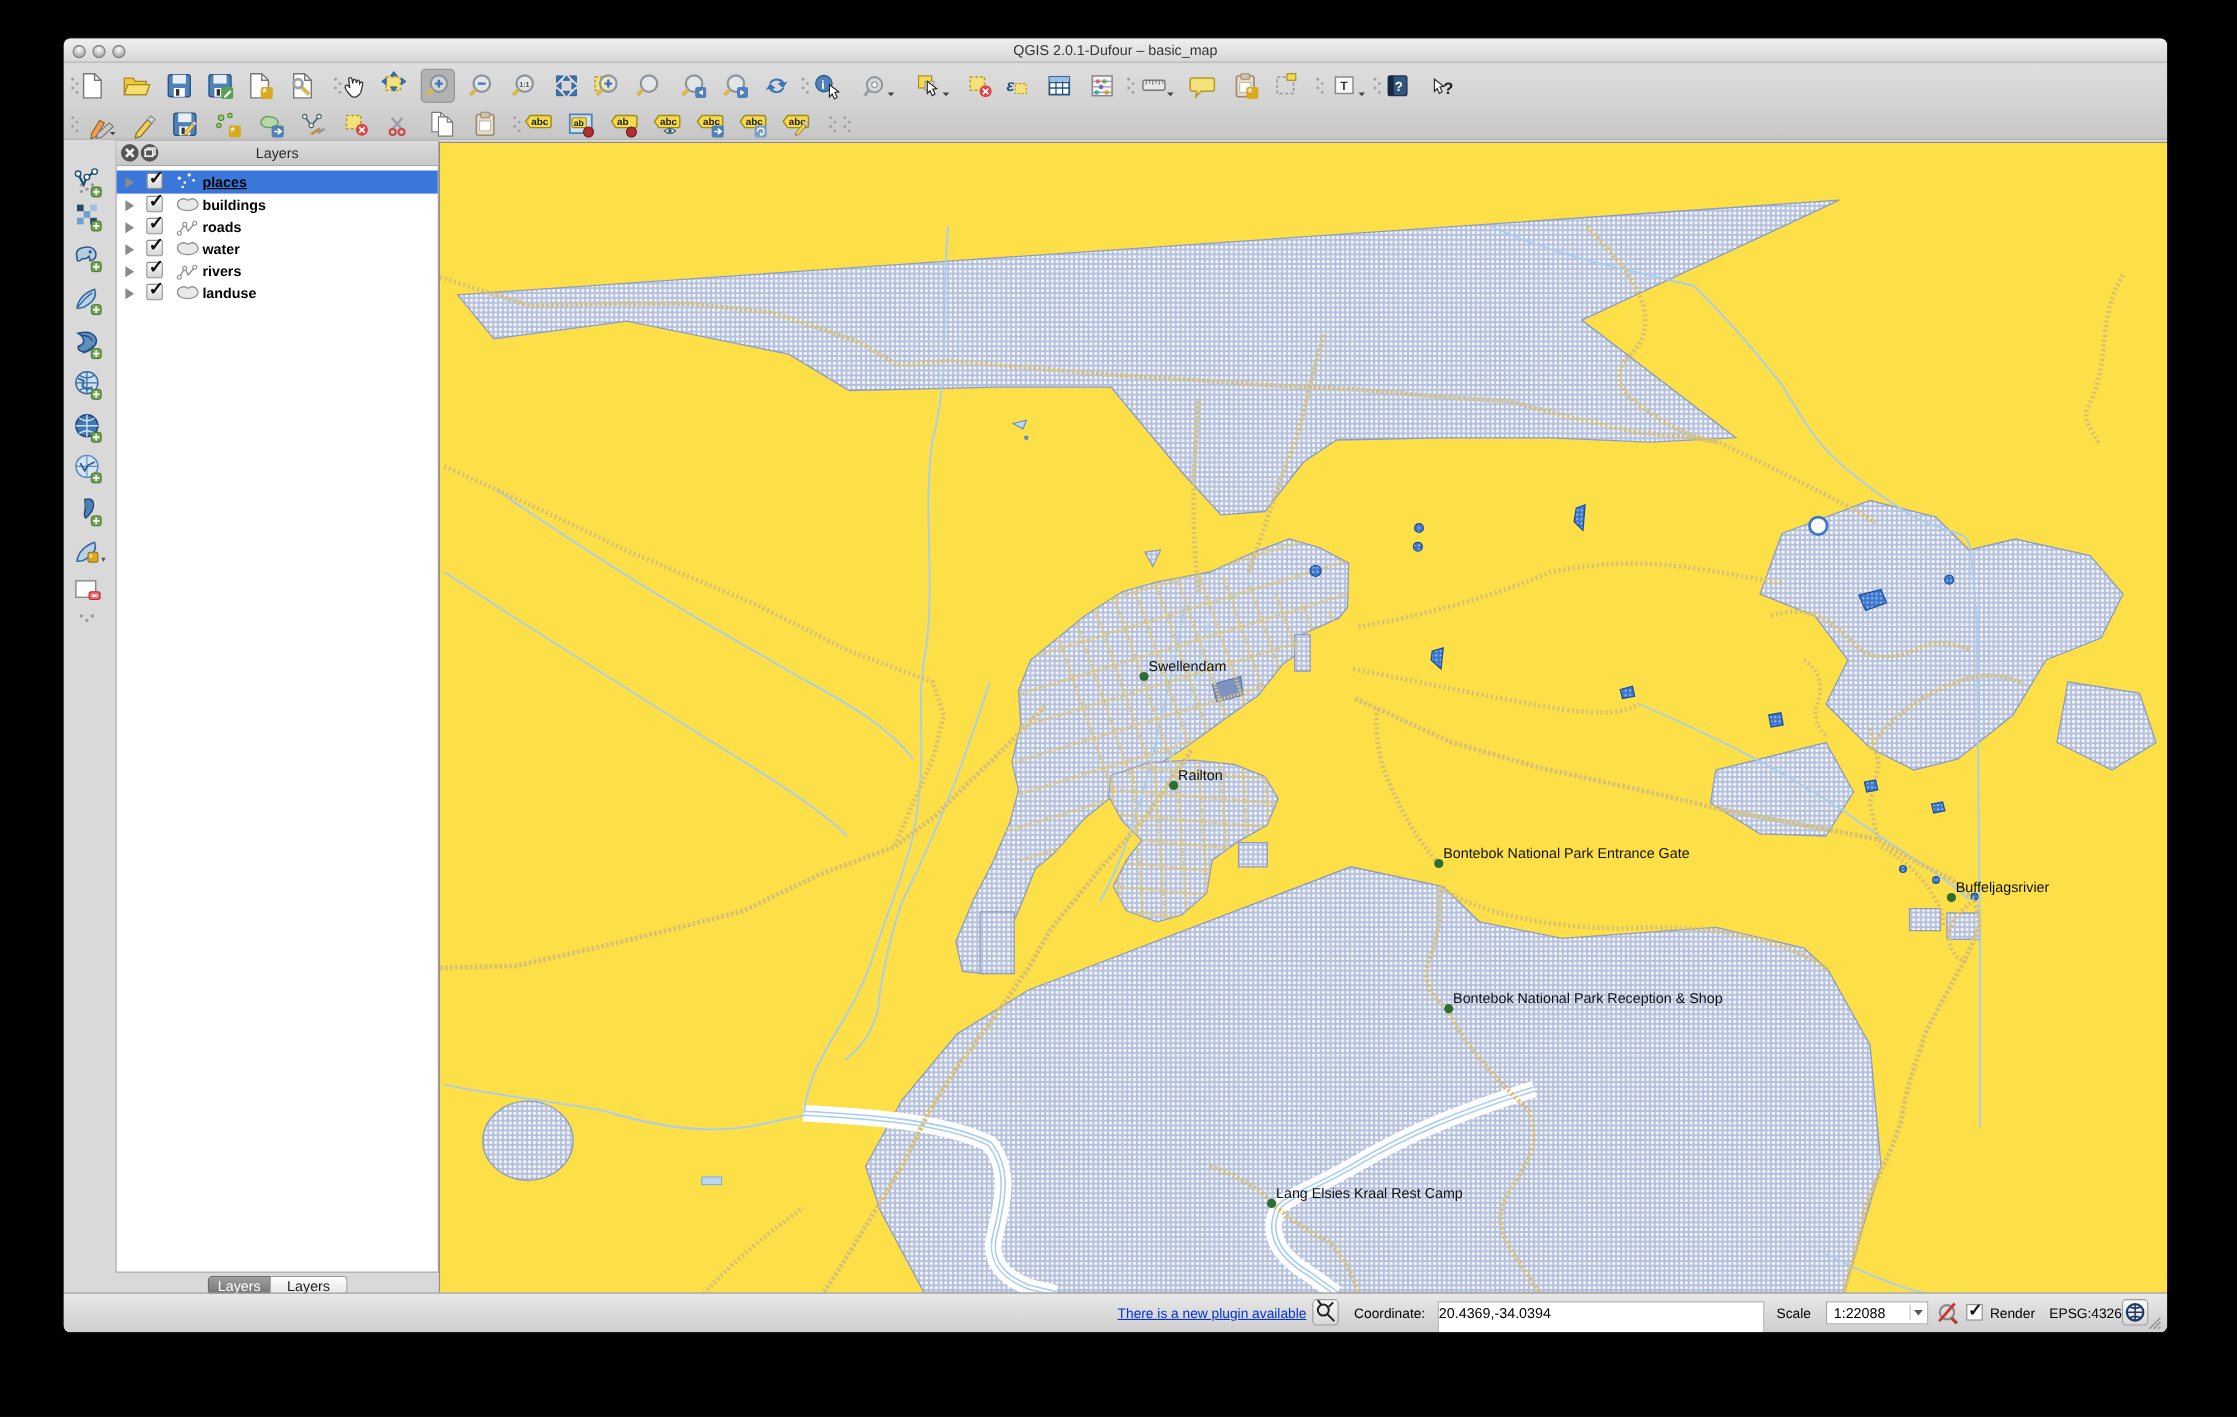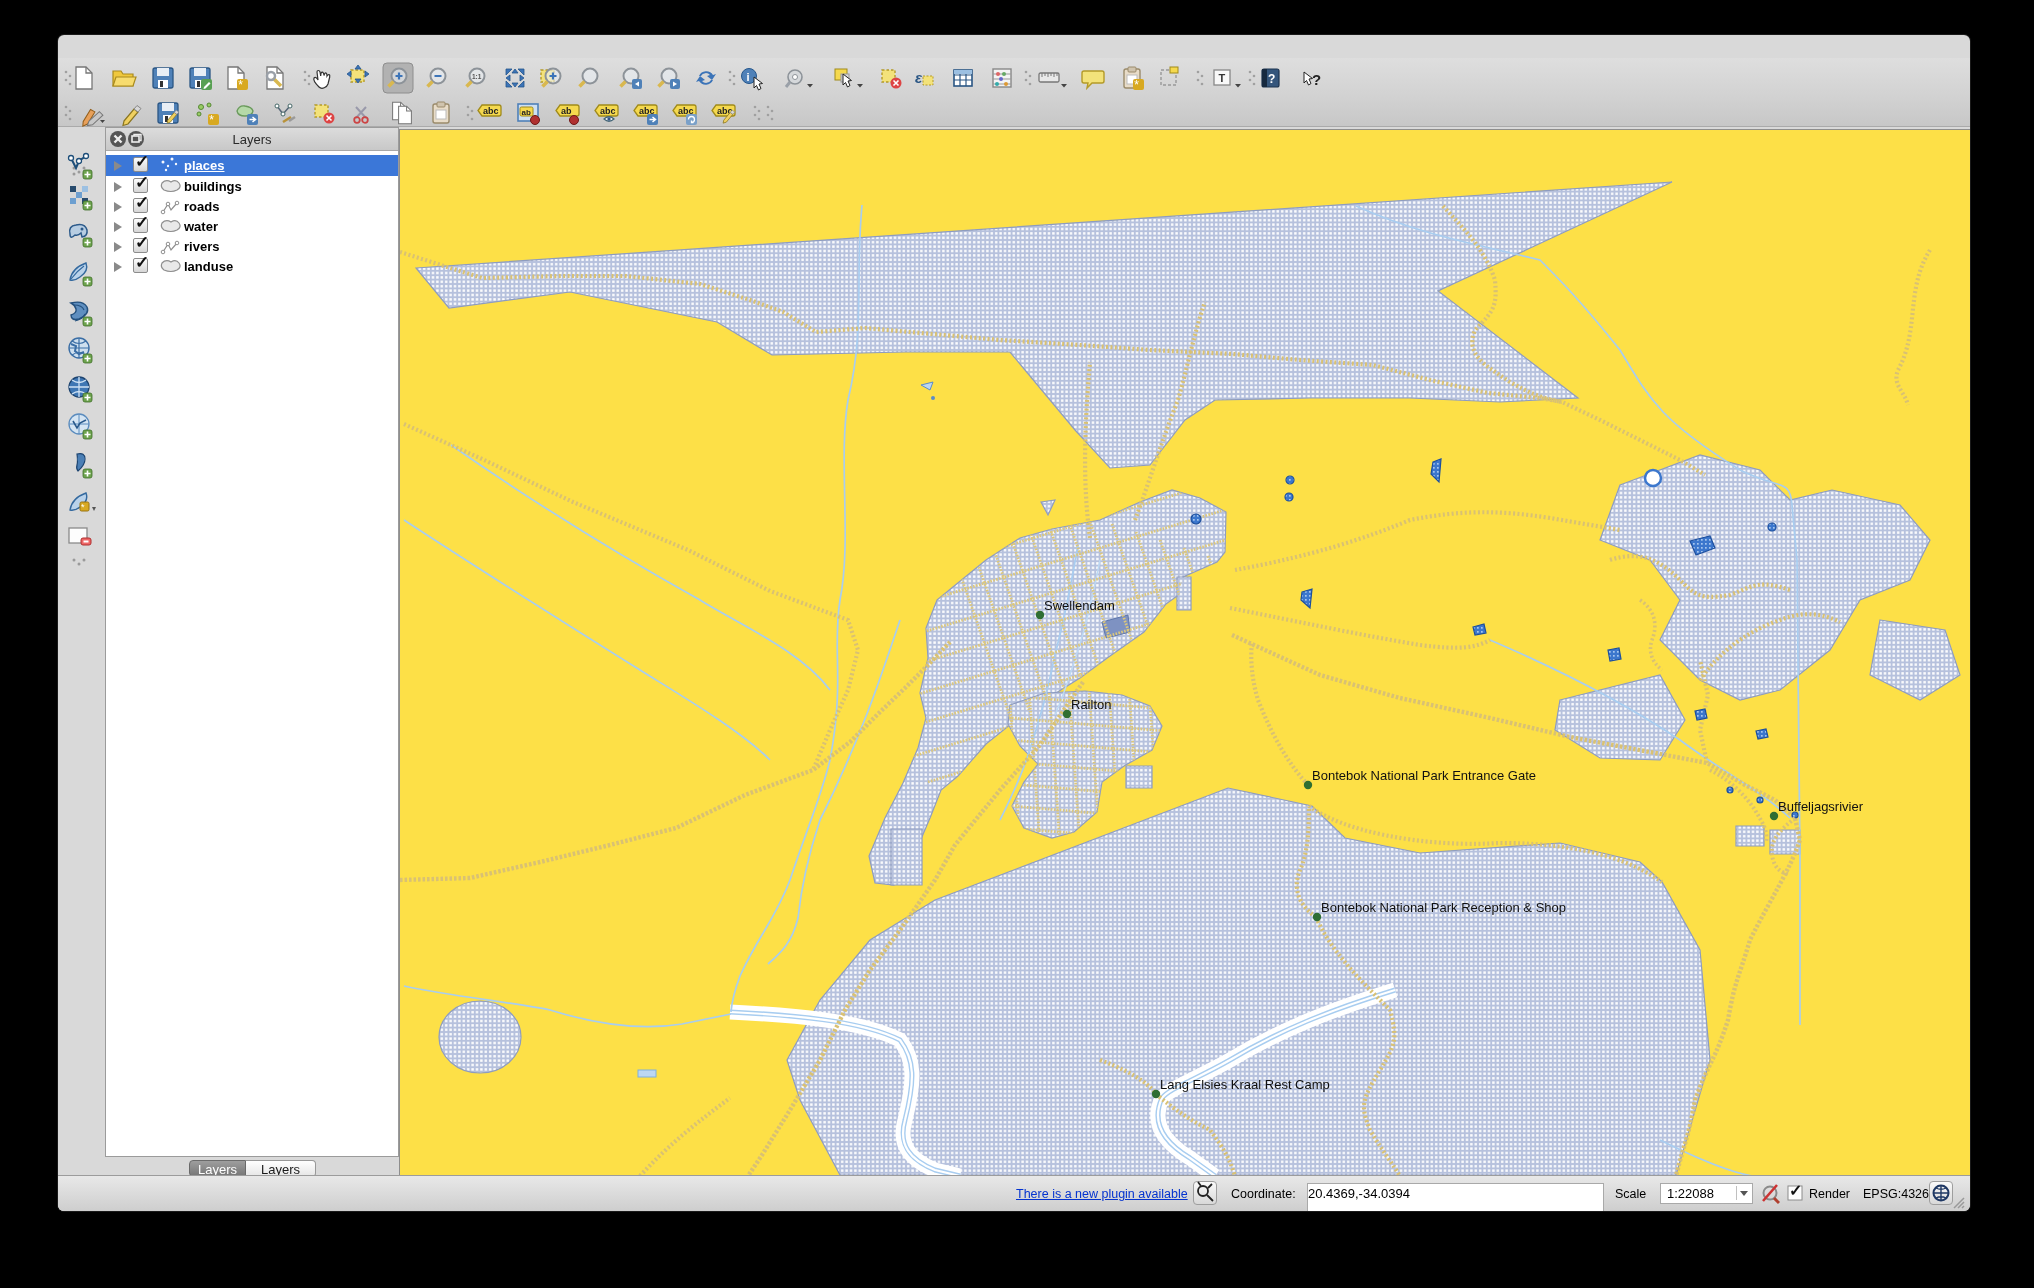--- a/index.html
+++ b/index.html
@@ -8,40 +8,46 @@
 #title .t{position:absolute;left:0;right:0;top:3px;text-align:center;font-size:13px;color:#353535}
 .tl{position:absolute;top:5.5px;width:12px;height:12px;border-radius:50%;background:radial-gradient(circle at 50% 30%,#fdfdfd,#b9b9b9 60%,#8e8e8e);border:1px solid #777}
 #row1{position:absolute;left:0;top:23px;width:100%;height:38px;background:linear-gradient(#dedede,#d2d2d2)}
 #row2{position:absolute;left:0;top:61px;width:100%;height:31px;background:linear-gradient(#d2d2d2,#c7c7c7);border-bottom:1px solid #aaa}
 #dock{position:absolute;left:0;top:93px;width:342px;bottom:0;background:#d9d9d9}
 #panel{position:absolute;left:47px;top:92px;width:294px;height:1030px;background:#fff;border:1px solid #9b9b9b}
 #phead{position:absolute;left:0;top:0;width:100%;height:23px;background:linear-gradient(#dcdcdc,#c8c8c8);border-bottom:1px solid #a8a8a8}
 #phead .t{position:absolute;left:0;right:0;top:4px;text-align:center;font-size:13px;color:#2a2a2a}
 .trow{position:absolute;left:0;width:292px;height:21px;font-size:13px;font-weight:bold;color:#000}
 .trow .nm{position:absolute;left:78px;top:3px}
-.sel{background:#3b77d8;color:#ffffff}
+.sel{background:#3b77d8;color:#000000}
 .sel .nm{text-decoration:underline}
 .tri{position:absolute;left:8px;top:6px;width:0;height:0;border-left:8px solid #8a8a8a;border-top:5px solid transparent;border-bottom:5px solid transparent}
 .cb{position:absolute;left:27px;top:2px;width:15px;height:15px;background:linear-gradient(#fdfdfd,#d6d6d6);border:1px solid #8c8c8c;border-radius:2px}
 .cb:after{content:"✓";position:absolute;left:1px;top:-7px;font-size:17px;font-weight:bold;color:#111}
 .tab{position:absolute;top:1125px;height:17px;font-size:13px;text-align:center;padding-top:1px}
 #tab1{left:131px;width:57px;background:linear-gradient(#9e9e9e,#767676);color:#fff;border:1px solid #6a6a6a;border-radius:4px 0 0 4px}
 #tab2{left:188px;width:70px;background:linear-gradient(#fff,#e6e6e6);color:#1a1a1a;border:1px solid #989898;border-left:none;border-radius:0 4px 4px 0}
 #canvas{position:absolute;left:341px;top:94px;width:1571px;height:1046px;background:#fde047;border-left:1px solid #8e8e8e;border-top:1px solid #8e8e8e}
 #status{position:absolute;left:0;top:1140px;width:100%;height:36px;background:linear-gradient(#e8e8e8,#cecece);border-top:1px solid #9c9c9c;font-size:12.5px;color:#000}
 #status .lnk{position:absolute;left:958px;top:11px;color:#0433cf;text-decoration:underline}
 #status .lab{position:absolute;top:11px}
 #coordbox{position:absolute;left:1249px;top:7px;width:297px;height:37px;background:#fff;border:1px solid #a9a9a9;text-align:left;padding-top:2px;font-size:13px}
 #scalebox{position:absolute;left:1602px;top:7px;width:93px;height:21px;background:#fff;border:1px solid #a9a9a9;font-size:13px;padding:2px 0 16px 6px}
 #scalebox .da{position:absolute;right:3px;top:2px;width:13px;height:14px;border-left:1px solid #c0c0c0}
 #scalebox .da:after{content:"";position:absolute;left:3px;top:5px;border-top:5px solid #555;border-left:4px solid transparent;border-right:4px solid transparent}
 .sbtn{position:absolute;width:24px;height:24px;top:5px;background:linear-gradient(#fafafa,#d8d8d8);border:1px solid #9e9e9e;border-radius:4px}
 </style></head>
 <body>
 <div id="win">
+  <div id="title">
+    <div class="tl" style="left:8px"></div>
+      <div class="tl" style="left:26px"></div>
+      <div class="tl" style="left:44px"></div>
+    <div class="t">QGIS 2.0.1-Dufour – basic_map</div>
+  </div>
   <div id="row1"></div>
   <div id="row2"></div>
   <svg id="tbicons" style="position:absolute;left:0;top:22px;pointer-events:none" width="1350" height="72">
       <rect x="325" y="6" width="30" height="30" rx="4" fill="#b2b2b2" stroke="#8e8e8e"></rect>
 <g fill="#a0a0a0">
         <circle cx="8" cy="15" r="1.3"></circle>
         <circle cx="12" cy="19" r="1.3"></circle>
         <circle cx="8" cy="23" r="1.3"></circle>
         <circle cx="12" cy="27" r="1.3"></circle>
       </g>

